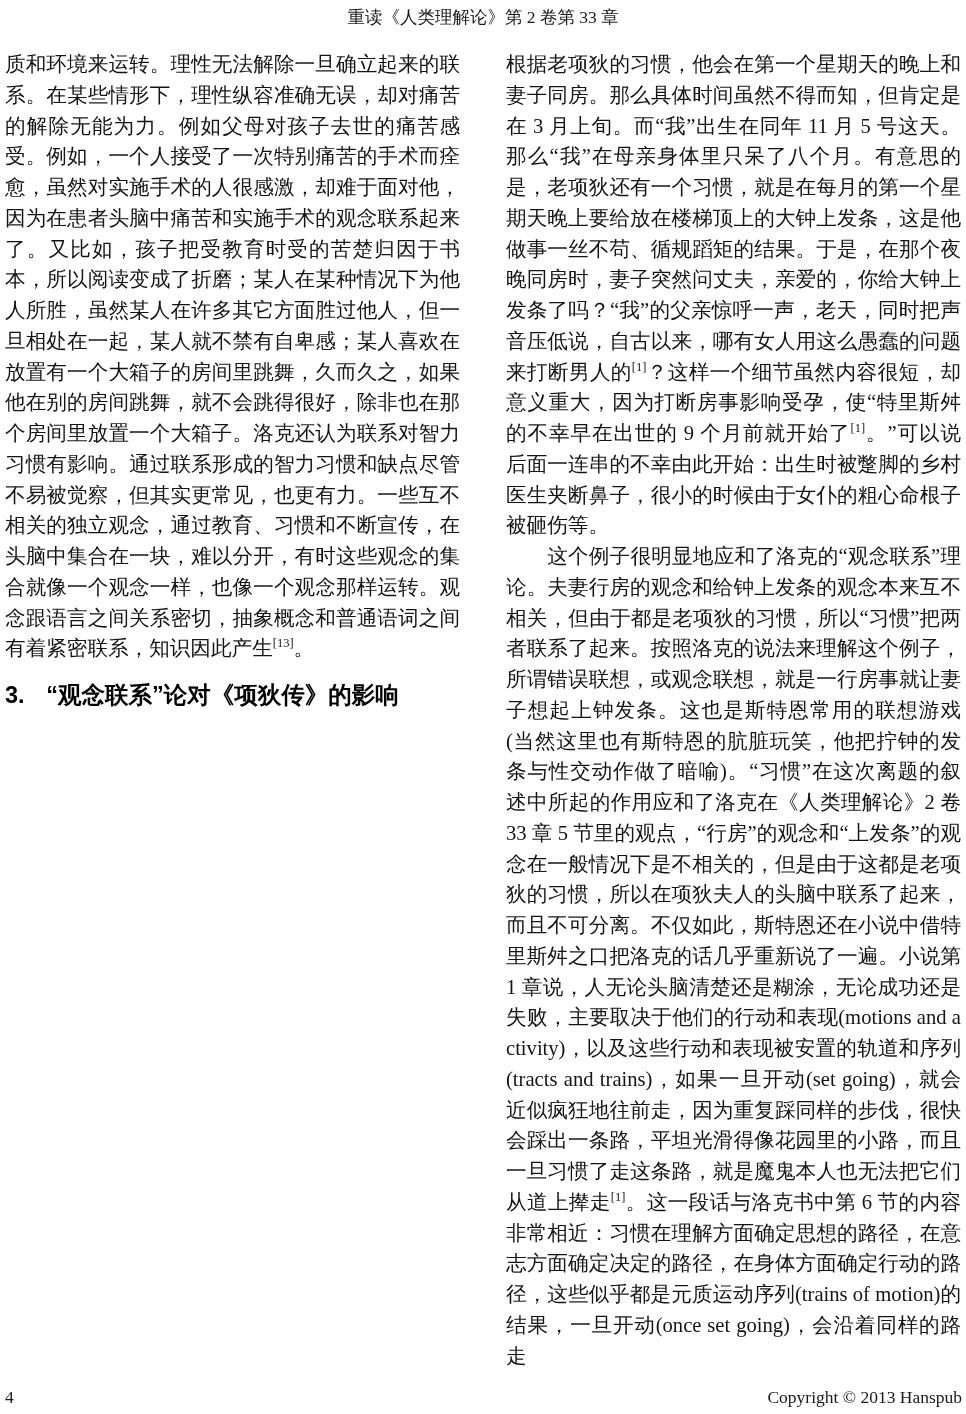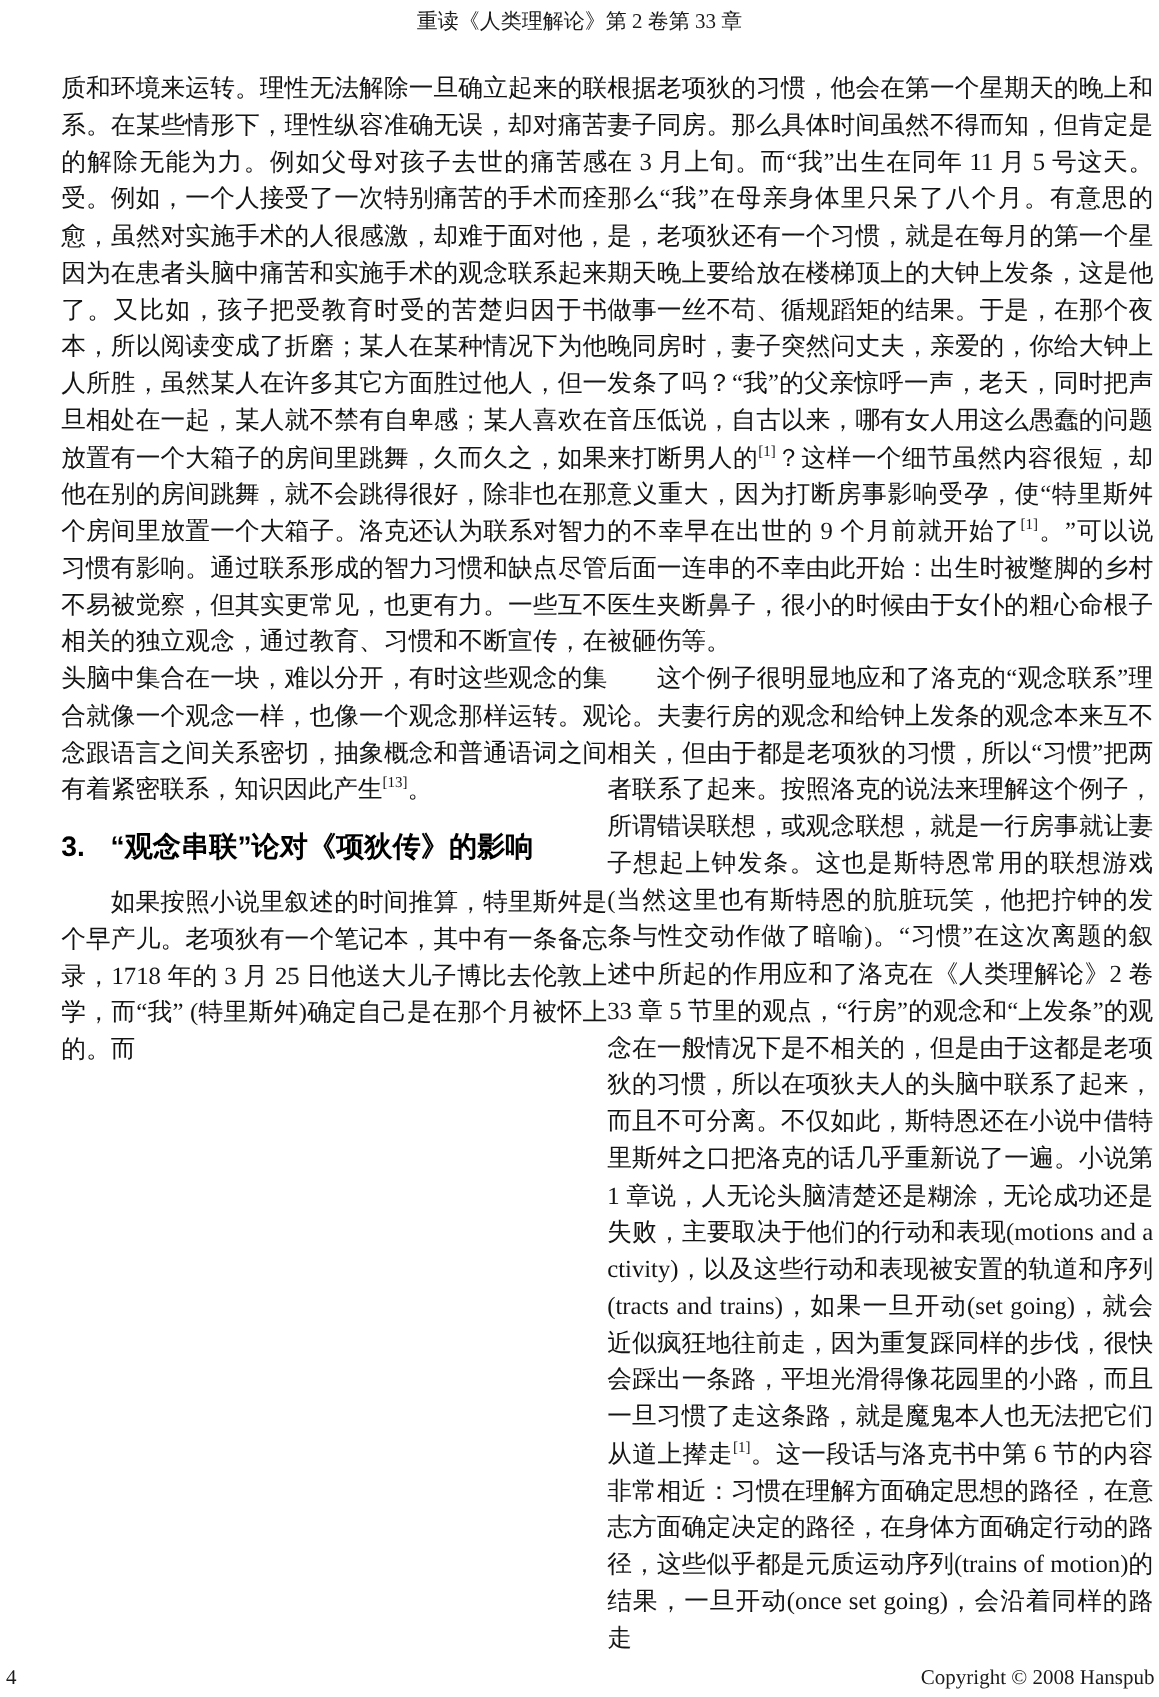--- a/index.html
+++ b/index.html
@@ -19,23 +19,23 @@
   }
   .header {
     padding-top: 5px;
     text-align: center;
     font-size: 17.5px;
     line-height: 24px;
     color: #1a1a1a;
   }
   .columns {
     display: flex;
-    justify-content: flex-end;
+    justify-content: space-between;
     padding: 0 5px;
-    margin-top: 30px;
+    margin-top: 20px;
   }
   .col {
     width: 455px;
     font-size: 20.6px;
     line-height: 30.75px;
     text-align: justify;
     text-justify: inter-ideograph;
   }
   .col p {
     margin: 0;
@@ -81,30 +81,29 @@
   <div class="header">
     <span>重读《人类理解论》第 2 卷第 33 章</span>
   </div>
 
   <div class="columns">
 
     <div class="col">
       <p class="cont">质和环境来运转。理性无法解除一旦确立起来的联系。在某些情形下，理性纵容准确无误，却对痛苦的解除无能为力。例如父母对孩子去世的痛苦感受。例如，一个人接受了一次特别痛苦的手术而痊愈，虽然对实施手术的人很感激，却难于面对他，因为在患者头脑中痛苦和实施手术的观念联系起来了。又比如，孩子把受教育时受的苦楚归因于书本，所以阅读变成了折磨；某人在某种情况下为他人所胜，虽然某人在许多其它方面胜过他人，但一旦相处在一起，某人就不禁有自卑感；某人喜欢在放置有一个大箱子的房间里跳舞，久而久之，如果他在别的房间跳舞，就不会跳得很好，除非也在那个房间里放置一个大箱子。洛克还认为联系对智力习惯有影响。通过联系形成的智力习惯和缺点尽管不易被觉察，但其实更常见，也更有力。一些互不相关的独立观念，通过教育、习惯和不断宣传，在头脑中集合在一块，难以分开，有时这些观念的集合就像一个观念一样，也像一个观念那样运转。观念跟语言之间关系密切，抽象概念和普通语词之间有着紧密联系，知识因此产生<sup>[13]</sup>。</p>
       <h2 class="sec">
         <span class="secnum">3.</span>
-        <span class="sectext">“观念串联”论对《项狄传》的影响</span>
+        <span class="sectext">“观念联系”论对《项狄传》的影响</span>
       </h2>
-      <p class="ind">如果按照小说里叙述的时间推算，特里斯舛是个早产儿。老项狄有一个笔记本，其中有一条备忘录，1718 年的 3 月 25 日他送大儿子博比去伦敦上学，而“我” (特里斯舛)确定自己是在那个月被怀上的。而</p>
     </div>
 
     <div class="col">
       <p class="cont">根据老项狄的习惯，他会在第一个星期天的晚上和妻子同房。那么具体时间虽然不得而知，但肯定是在 3 月上旬。而“我”出生在同年 11 月 5 号这天。那么“我”在母亲身体里只呆了八个月。有意思的是，老项狄还有一个习惯，就是在每月的第一个星期天晚上要给放在楼梯顶上的大钟上发条，这是他做事一丝不苟、循规蹈矩的结果。于是，在那个夜晚同房时，妻子突然问丈夫，亲爱的，你给大钟上发条了吗？“我”的父亲惊呼一声，老天，同时把声音压低说，自古以来，哪有女人用这么愚蠢的问题来打断男人的<sup>[1]</sup>？这样一个细节虽然内容很短，却意义重大，因为打断房事影响受孕，使“特里斯舛的不幸早在出世的 9 个月前就开始了<sup>[1]</sup>。”可以说后面一连串的不幸由此开始：出生时被蹩脚的乡村医生夹断鼻子，很小的时候由于女仆的粗心命根子被砸伤等。</p>
       <p class="ind">这个例子很明显地应和了洛克的“观念联系”理论。夫妻行房的观念和给钟上发条的观念本来互不相关，但由于都是老项狄的习惯，所以“习惯”把两者联系了起来。按照洛克的说法来理解这个例子，所谓错误联想，或观念联想，就是一行房事就让妻子想起上钟发条。这也是斯特恩常用的联想游戏(当然这里也有斯特恩的肮脏玩笑，他把拧钟的发条与性交动作做了暗喻)。“习惯”在这次离题的叙述中所起的作用应和了洛克在《人类理解论》2 卷 33 章 5 节里的观点，“行房”的观念和“上发条”的观念在一般情况下是不相关的，但是由于这都是老项狄的习惯，所以在项狄夫人的头脑中联系了起来，而且不可分离。不仅如此，斯特恩还在小说中借特里斯舛之口把洛克的话几乎重新说了一遍。小说第 1 章说，人无论头脑清楚还是糊涂，无论成功还是失败，主要取决于他们的行动和表现(motions and activity)，以及这些行动和表现被安置的轨道和序列(tracts and trains)，如果一旦开动(set going)，就会近似疯狂地往前走，因为重复踩同样的步伐，很快会踩出一条路，平坦光滑得像花园里的小路，而且一旦习惯了走这条路，就是魔鬼本人也无法把它们从道上撵走<sup>[1]</sup>。这一段话与洛克书中第 6 节的内容非常相近：习惯在理解方面确定思想的路径，在意志方面确定决定的路径，在身体方面确定行动的路径，这些似乎都是元质运动序列(trains of motion)的结果，一旦开动(once set going)，会沿着同样的路走</p>
     </div>
 
   </div>
 
   <div class="footer">
     <span>4</span>
-    <span>Copyright © 2008 Hanspub</span>
+    <span>Copyright © 2013 Hanspub</span>
   </div>
 
 </div>
 
 </body></html>

